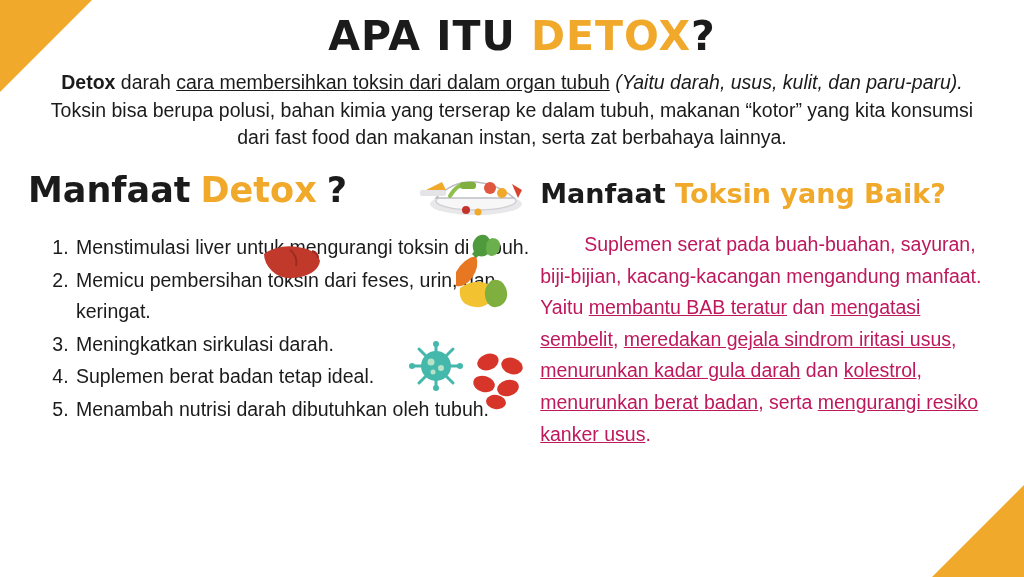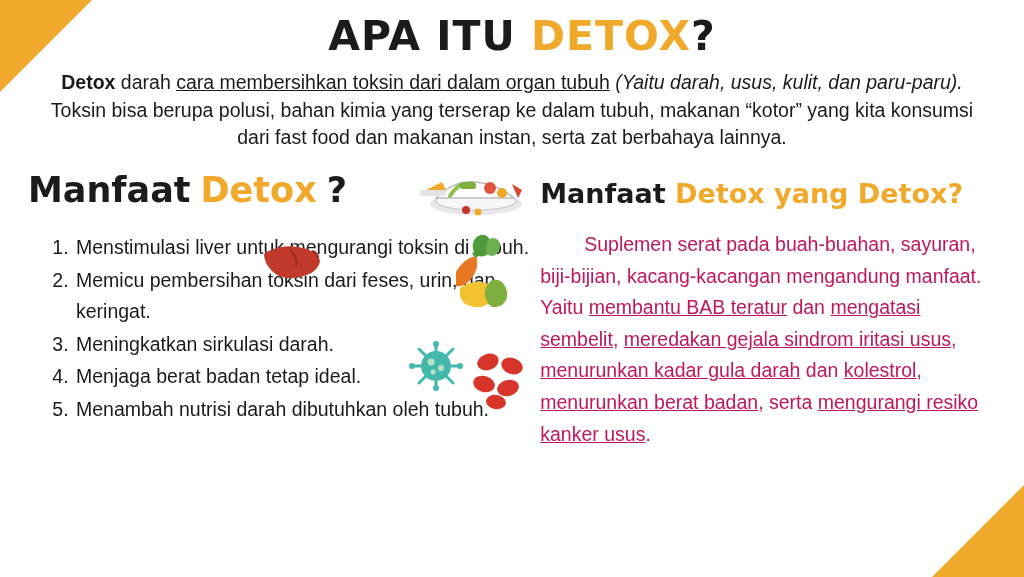--- a/index.html
+++ b/index.html
@@ -184,21 +184,21 @@
         <rect x="4" y="30" width="26" height="6" rx="2" fill="#e4e4e8"></rect>
         <path d="M96 24 l10 6 l-4 8 z" fill="#d8452e"></path>
         <circle cx="50" cy="50" r="4" fill="#c3352a"></circle>
         <circle cx="62" cy="52" r="3.5" fill="#f0a92a"></circle>
       </svg>
 
       <ol class="benefits">
         <li>Menstimulasi liver untuk mengurangi toksin di tubuh.</li>
         <li>Memicu pembersihan toksin dari feses, urin, dan keringat.</li>
         <li>Meningkatkan sirkulasi darah.</li>
-        <li>Menjaga berat badan tetap ideal.</li>
+        <li>Suplemen berat badan tetap ideal.</li>
         <li>Menambah nutrisi darah dibutuhkan oleh tubuh.</li>
       </ol>
 
       <svg class="icon-liver" viewBox="0 0 62 40">
         <path d="M4 12 q14 -10 34 -7 q20 3 22 14 q-2 12 -20 16 q-18 4 -28 -6 q-8 -8 -8 -17 z" fill="#c0392b"></path>
         <path d="M30 8 q8 6 6 16" stroke="#9c2b20" stroke-width="2" fill="none"></path>
         <path d="M52 9 q6 2 6 7" stroke="#9c2b20" stroke-width="2" fill="none"></path>
       </svg>
 
       <svg class="icon-veggies" viewBox="0 0 74 84">
@@ -235,21 +235,21 @@
         <ellipse cx="18" cy="14" rx="11" ry="8" fill="#d8352a" transform="rotate(-20 18 14)"></ellipse>
         <ellipse cx="42" cy="18" rx="11" ry="8" fill="#d8352a" transform="rotate(20 42 18)"></ellipse>
         <ellipse cx="14" cy="36" rx="11" ry="8" fill="#d8352a" transform="rotate(15 14 36)"></ellipse>
         <ellipse cx="38" cy="40" rx="11" ry="8" fill="#d8352a" transform="rotate(-15 38 40)"></ellipse>
         <ellipse cx="26" cy="54" rx="10" ry="7" fill="#d8352a" transform="rotate(10 26 54)"></ellipse>
       </svg>
     </div>
 
     <div class="col-right">
       <div class="heading-right">
-        <span>Manfaat </span><span class="accent">Detox yang Detox?</span>
+        <span>Manfaat </span><span class="accent">Toksin yang Baik?</span>
       </div>
       <div class="right-body">
         <span>Suplemen serat pada buah-buahan, sayuran, biji-bijian, kacang-kacangan mengandung manfaat. Yaitu </span><u>membantu BAB teratur</u><span> dan </span><u>mengatasi sembelit</u><span>, </span><u>meredakan gejala sindrom iritasi usus</u><span>, </span><u>menurunkan kadar gula darah</u><span> dan </span><u>kolestrol</u><span>, </span><u>menurunkan berat badan</u><span>, serta </span><u>mengurangi resiko kanker usus</u><span>.</span>
       </div>
     </div>
 
   </div>
 </div>
 
 </body></html>

